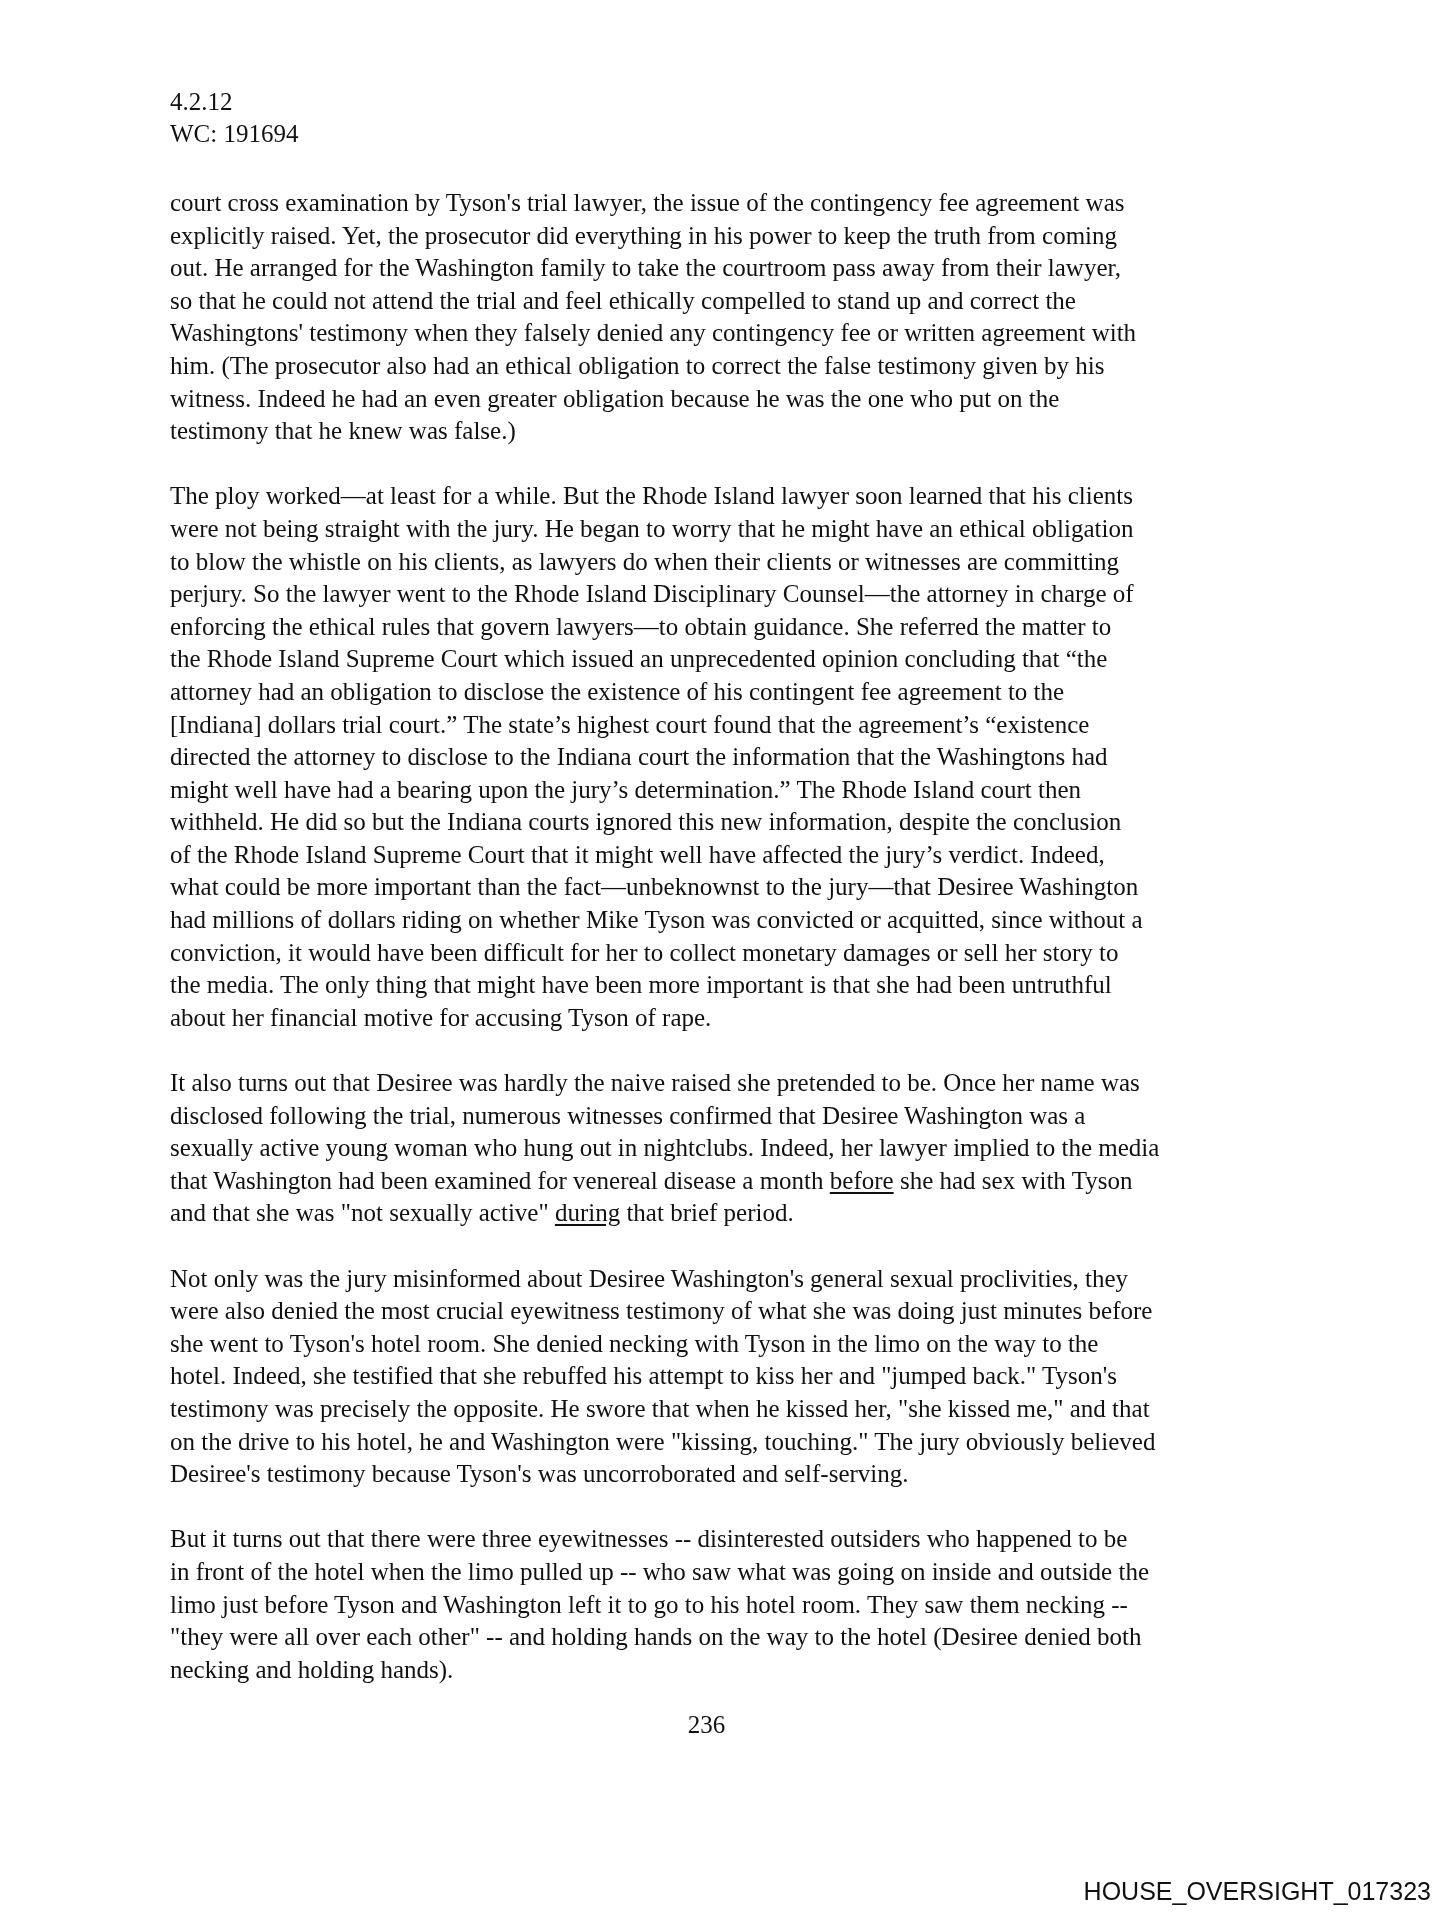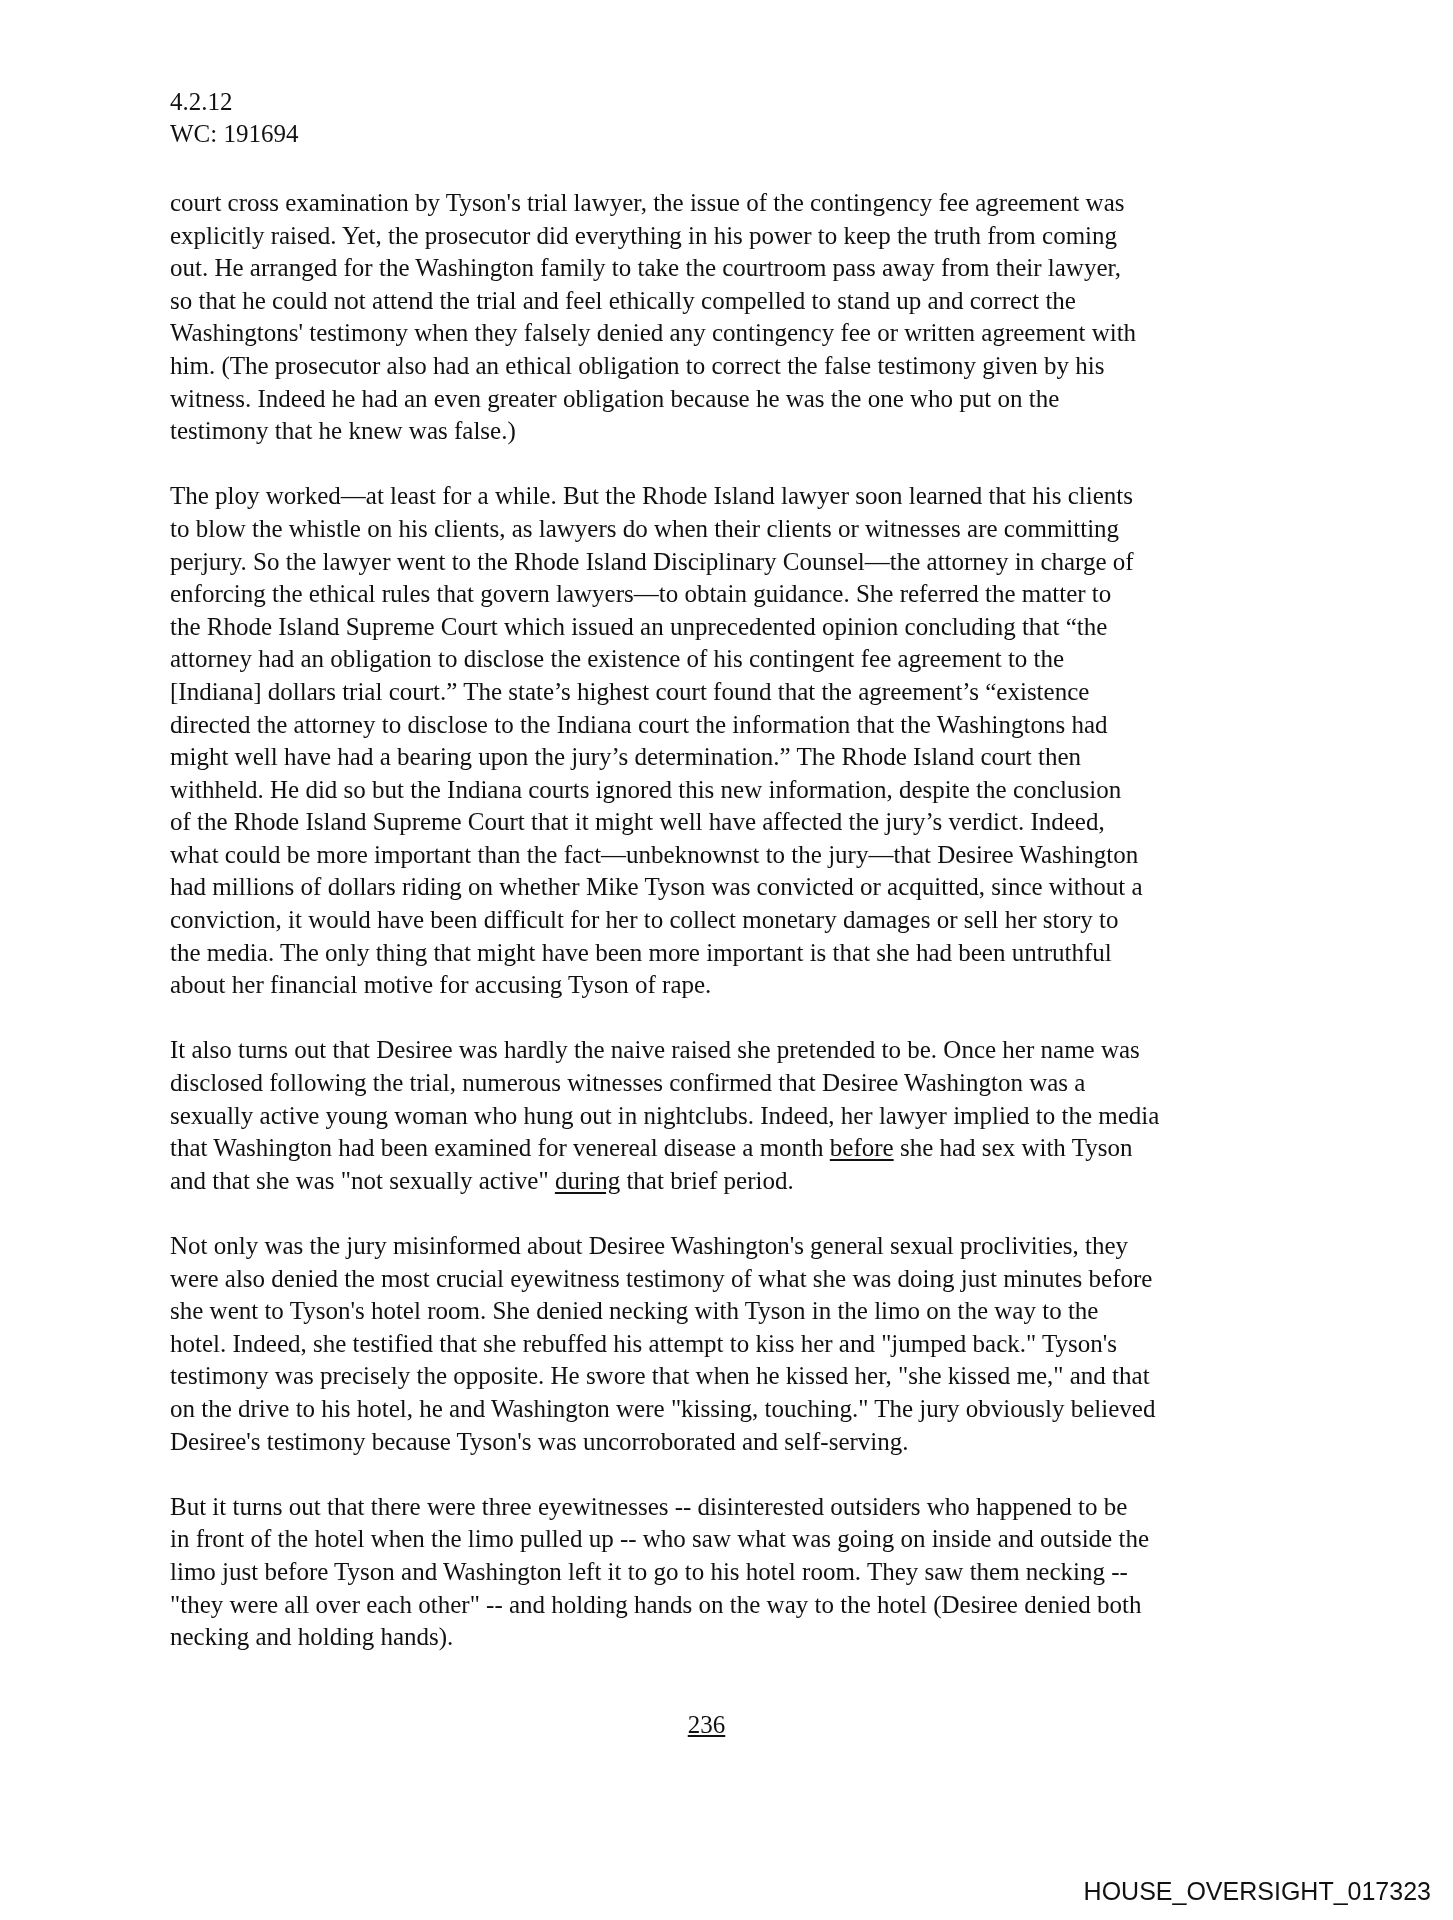--- a/index.html
+++ b/index.html
@@ -40,21 +40,20 @@
     }
     .u { text-decoration: underline; text-underline-offset: 3px; margin-top: 28px; }
     .page-number {
       position: absolute;
       left: 0;
       width: 1453px;
       top: 1711px;
       text-align: center;
       font-size: 25px;
       padding-left: 0;
-      text-decoration: underline;
     }
     .page-number span { position: relative; left: -20px; }
     .bates {
       position: absolute;
       right: 22px;
       top: 1877px;
       font-family: Liberation Sans, sans-serif;
       font-size: 25px;
       letter-spacing: 0px;
       color: #111111;
@@ -76,20 +75,21 @@
     <span class="line">out. He arranged for the Washington family to take the courtroom pass away from their lawyer,</span>
     <span class="line">so that he could not attend the trial and feel ethically compelled to stand up and correct the</span>
     <span class="line">Washingtons' testimony when they falsely denied any contingency fee or written agreement with</span>
     <span class="line">him.  (The prosecutor also had an ethical obligation to correct the false testimony given by his</span>
     <span class="line">witness.  Indeed he had an even greater obligation because he was the one who put on the</span>
     <span class="line">testimony that he knew was false.)</span>
   </p>
 
   <p class="para">
     <span class="line">The ploy worked—at least for a while.  But the Rhode Island lawyer soon learned that his clients</span>
+    <span class="line">were not being straight with the jury.  He began to worry that he might have an ethical obligation</span>
     <span class="line">to blow the whistle on his clients, as lawyers do when their clients or witnesses are committing</span>
     <span class="line">perjury.  So the lawyer went to the Rhode Island Disciplinary Counsel—the attorney in charge of</span>
     <span class="line">enforcing the ethical rules that govern lawyers—to obtain guidance.  She referred the matter to</span>
     <span class="line">the Rhode Island Supreme Court which issued an unprecedented opinion concluding that “the</span>
     <span class="line">attorney had an obligation to disclose the existence of his contingent fee agreement to the</span>
     <span class="line">[Indiana] dollars trial court.”  The state’s highest court found that the agreement’s “existence</span>
     <span class="line">directed the attorney to disclose to the Indiana court the information that the Washingtons had</span>
     <span class="line">might well have had a bearing upon the jury’s determination.”  The Rhode Island court then</span>
     <span class="line">withheld.  He did so but the Indiana courts ignored this new information, despite the conclusion</span>
     <span class="line">of the Rhode Island Supreme Court that it might well have affected the jury’s verdict.  Indeed,</span>

